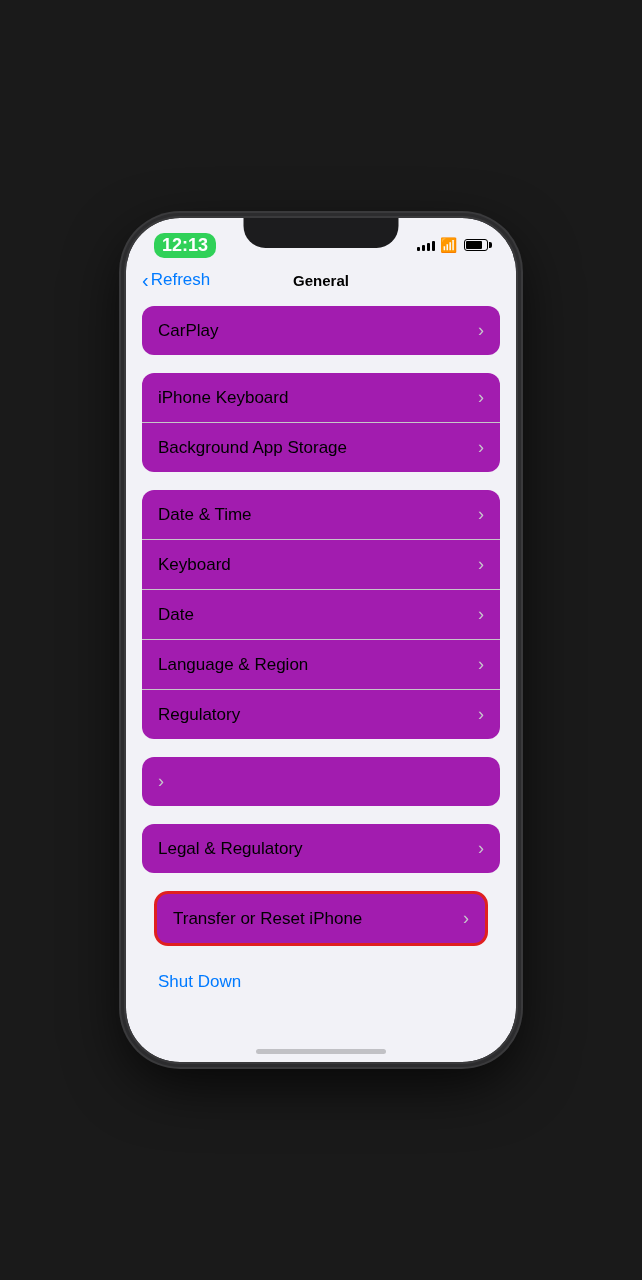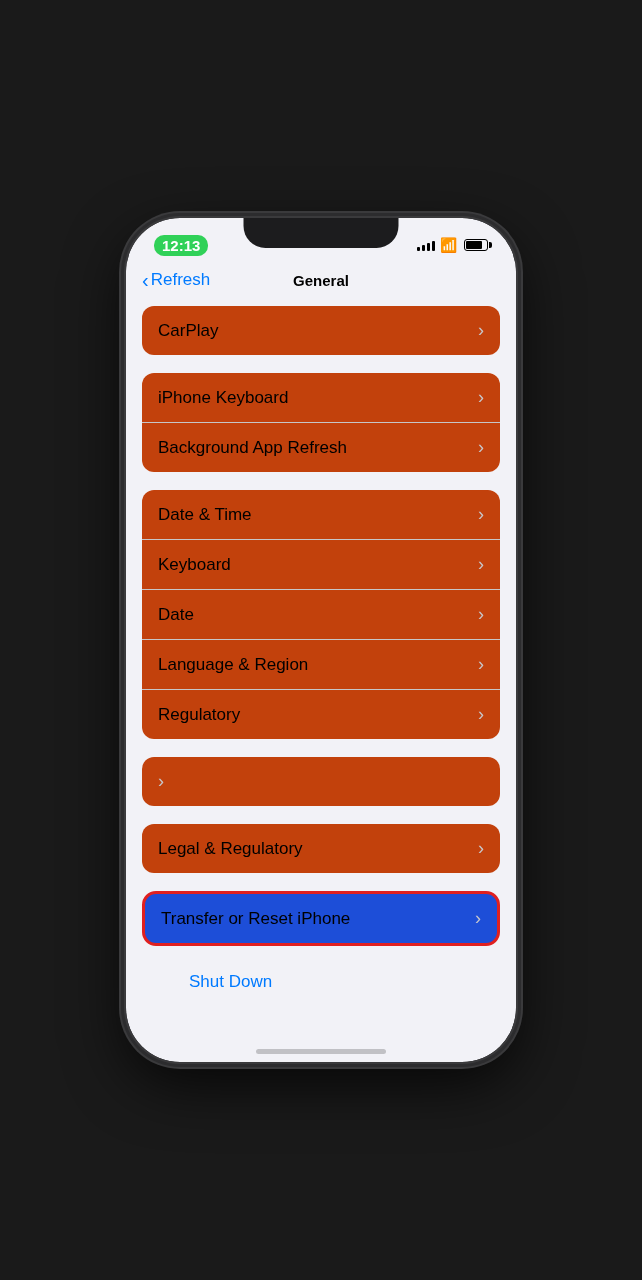--- a/index.html
+++ b/index.html
@@ -82,21 +82,21 @@
       align-items: center;
       padding: 14px 28px 4px;
       height: 44px;
       position: relative;
       z-index: 99;
     }
 
     .status-time {
       background: #30d158;
       color: white;
-      font-size: 15px;
+      font-size: 18px;
       font-weight: 600;
       padding: 2px 8px;
       border-radius: 10px;
     }
 
     .status-icons {
       display: flex;
       align-items: center;
       gap: 6px;
     }
@@ -192,21 +192,21 @@
       border-radius: 12px;
       margin: 0 16px;
       overflow: hidden;
     }
 
     .menu-item {
       display: flex;
       align-items: center;
       justify-content: space-between;
       padding: 14px 16px;
-      background: #c2410c;
+      background: #a21caf;
       cursor: pointer;
       min-height: 48px;
     }
 
     .menu-item:not(:last-child) {
       border-bottom: 0.5px solid #c6c6c8;
     }
 
     .menu-item-label {
       font-size: 17px;
@@ -214,40 +214,39 @@
     }
 
     .menu-chevron {
       color: #c7c7cc;
       font-size: 18px;
       font-weight: 400;
     }
 
     
     .highlighted-item-container {
-      margin: 0 16px;
+      margin: 0 28px;
       border: 3px solid #e02020;
       border-radius: 14px;
-      background: #1d4ed8;
+      background: #a21caf;
       overflow: hidden;
     }
 
     .highlighted-item {
       display: flex;
       align-items: center;
       justify-content: space-between;
       padding: 14px 16px;
       cursor: pointer;
       min-height: 48px;
     }
 
     
     .shut-down-container {
       padding: 8px 32px;
-      margin-left: 31px;
     }
 
     .shut-down-link {
       color: #007aff;
       font-size: 17px;
       cursor: pointer;
     }
 
     
     .home-indicator {
@@ -320,21 +319,21 @@
           </div>
         </div>
 
         <div class="section">
           <div class="section-group">
             <div class="menu-item">
               <span class="menu-item-label">iPhone Keyboard</span>
               <span class="menu-chevron">›</span>
             </div>
             <div class="menu-item">
-              <span class="menu-item-label">Background App Refresh</span>
+              <span class="menu-item-label">Background App Storage</span>
               <span class="menu-chevron">›</span>
             </div>
           </div>
         </div>
 
         <div class="section">
           <div class="section-group">
             <div class="menu-item">
               <span class="menu-item-label">Date &amp; Time</span>
               <span class="menu-chevron">›</span>

